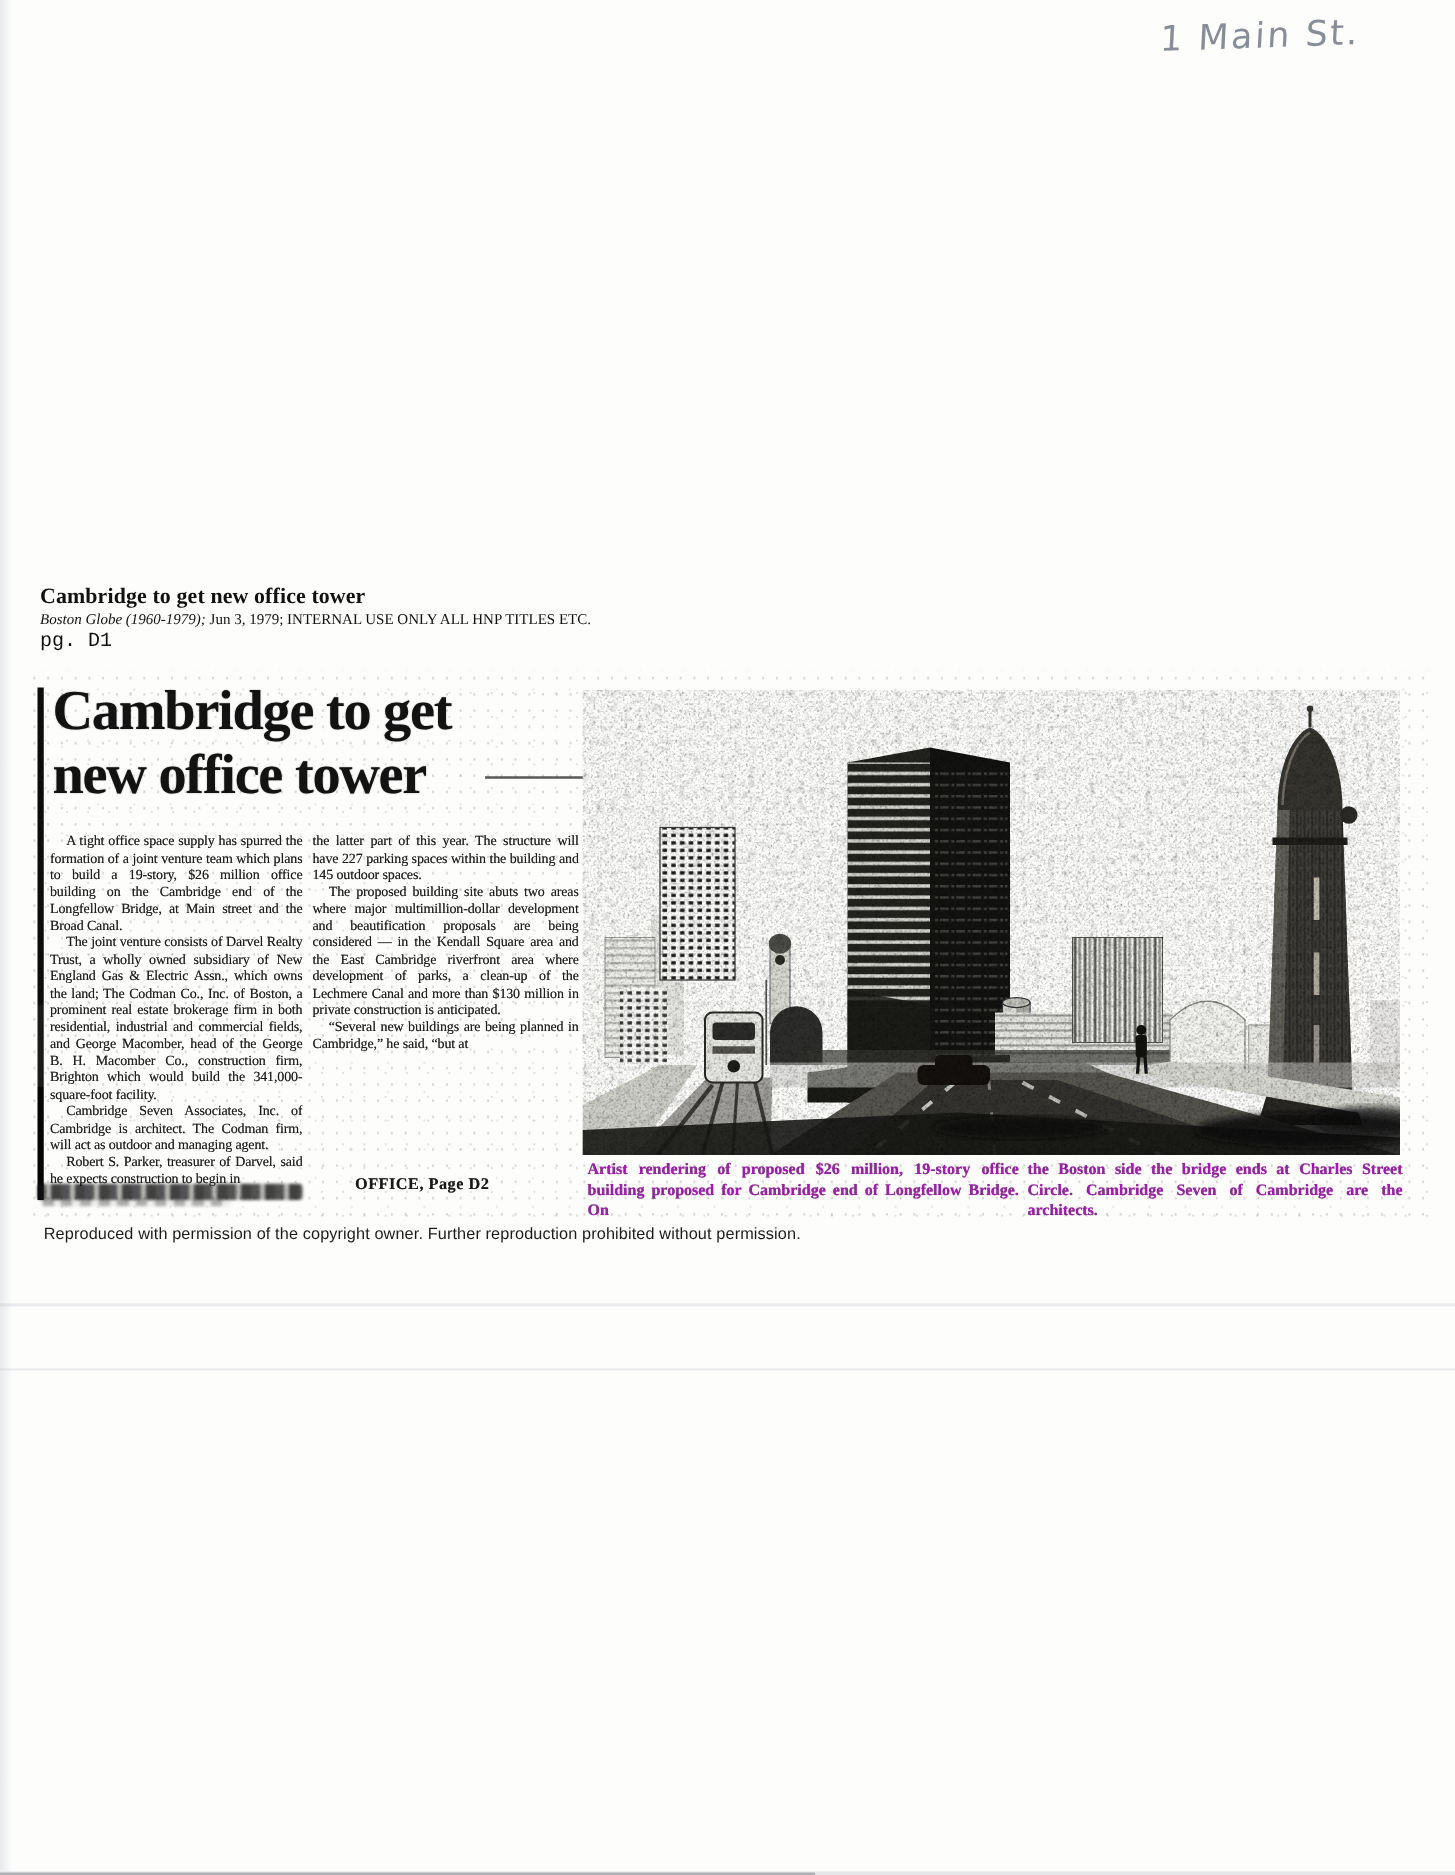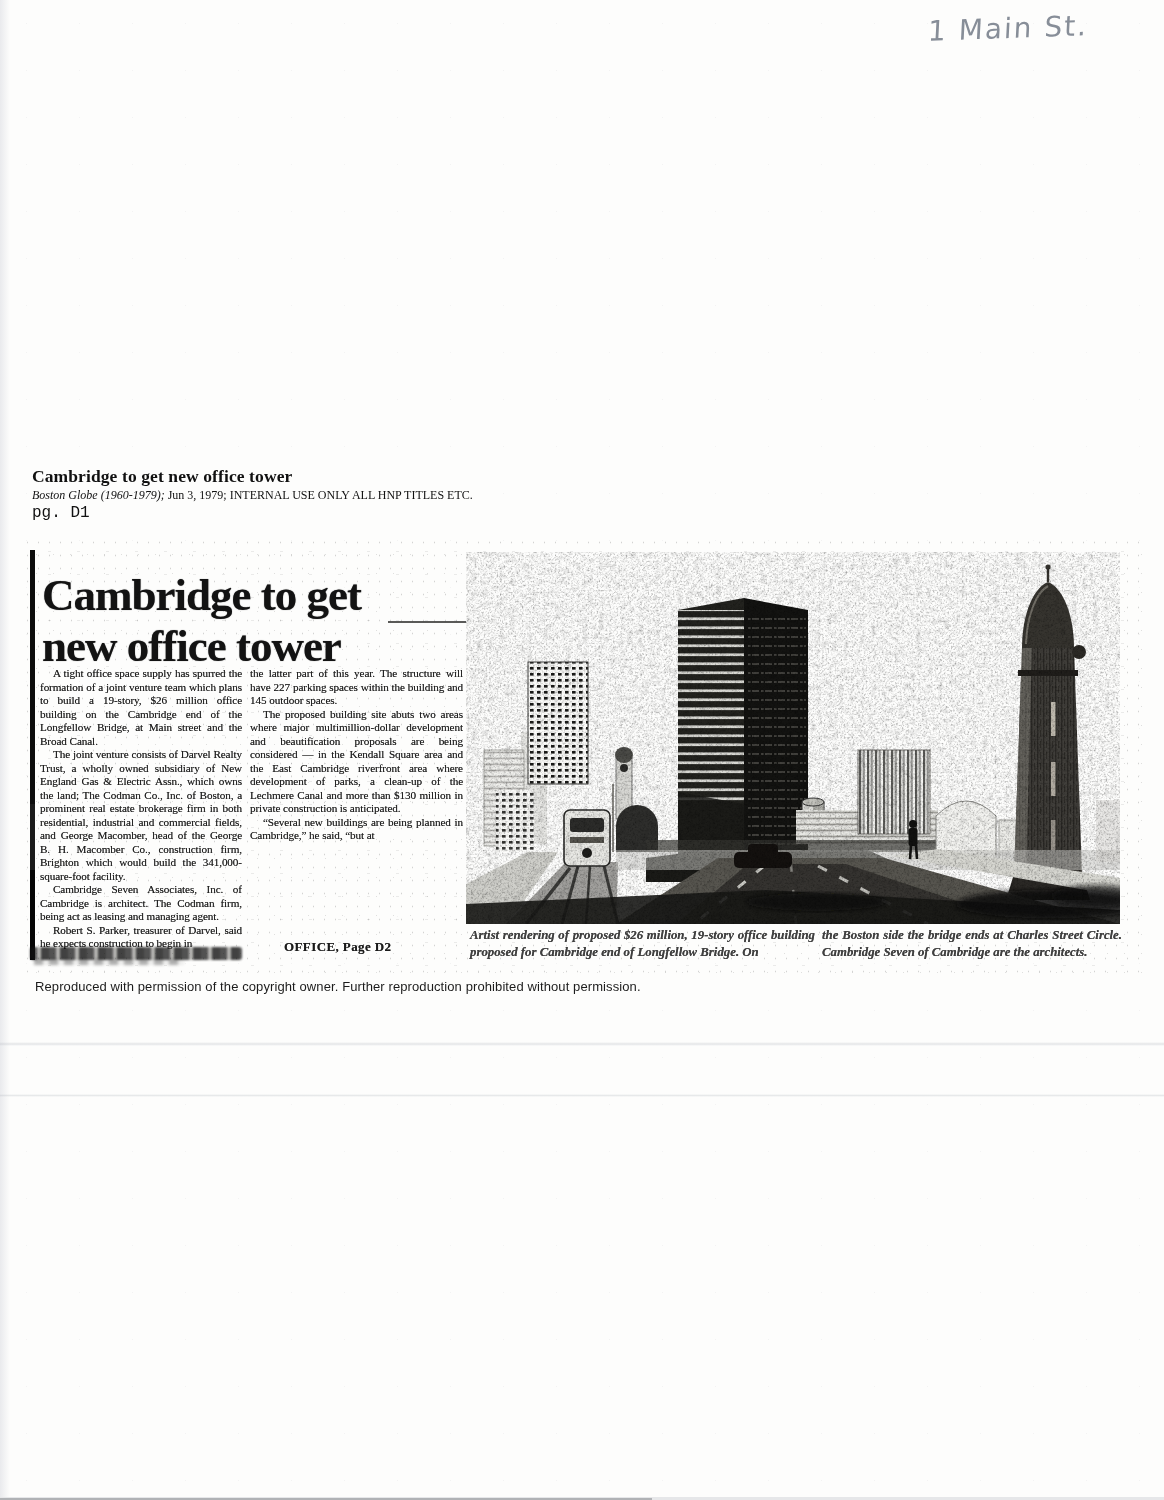--- a/index.html
+++ b/index.html
@@ -28,21 +28,21 @@
   .citation{position:absolute;left:32px;top:466px;color:#111;}
   .citation .title{font-size:17.5px;font-weight:700;letter-spacing:.1px;}
   .citation .src-line{font-size:12px;margin-top:1px;}
   .citation .src-italic{font-style:italic;}
   .citation .pageref{font-size:16px;margin-top:1px;font-family:Liberation Mono, monospace;}
 
   .clip-rule{position:absolute;left:30px;top:550px;width:5px;height:410px;
     background:linear-gradient(to bottom,#0c0c0c 0 62%,#1a1a1a 62% 78%,#050505 78% 100%);}
   .headline{position:absolute;left:42px;top:543px;
     font-size:45px;font-weight:700;line-height:51px;letter-spacing:-1px;
-    color:#131313;text-shadow:0 0 1px rgba(10,10,10,.55);white-space:nowrap;margin-top:27px;}
+    color:#131313;text-shadow:0 0 1px rgba(10,10,10,.55);white-space:nowrap;}
   .headline-rule{position:absolute;left:388px;top:621px;width:124px;height:2px;background:#5a5a58;}
 
   .col{position:absolute;top:667px;
     font-size:11.2px;line-height:13.5px;letter-spacing:-.1px;
     text-align:justify;color:#1f1f1f;text-shadow:0 0 .5px rgba(35,35,35,.7);}
   .col p{margin:0;text-indent:13px;}
   .col p.noindent{text-indent:0;}
   .col-left{left:40px;width:202px;height:308px;overflow:hidden;}
   .col-right{left:250px;width:213px;height:282px;overflow:hidden;}
   .jump-line{position:absolute;left:256px;top:939px;
@@ -54,21 +54,21 @@
     filter:blur(1.1px);border-radius:3px;opacity:.85;}
   .smudge2{position:absolute;left:34px;top:959px;width:150px;height:6px;
     background:repeating-linear-gradient(90deg,rgba(30,30,30,.5) 0 9px,rgba(30,30,30,.1) 9px 15px);
     filter:blur(1.4px);opacity:.7;}
 
   .photo{position:absolute;left:466px;top:552px;width:654px;height:372px;}
   .photo svg{display:block;}
 
   .caption{position:absolute;top:927px;
     font-size:12.8px;font-weight:700;line-height:16.5px;
-    text-align:justify;color:#404040;text-shadow:0 0 .6px rgba(20,20,20,.7);font-style:italic;}
+    text-align:justify;color:#a21caf;text-shadow:0 0 .6px rgba(20,20,20,.7);}
   .caption-left{left:470px;width:345px;}
   .caption-right{left:822px;width:300px;}
 
   .footer-notice{position:absolute;left:35px;top:979px;
     font-family:"Liberation Sans","DejaVu Sans",sans-serif;
     font-size:13px;color:#1c1c1c;letter-spacing:.1px;}
 
   .noise-overlay{position:absolute;left:22px;top:536px;width:1122px;height:442px;
     pointer-events:none;opacity:.55;
     background-image:
@@ -101,21 +101,21 @@
 
 <div class="headline">
   <div>Cambridge to get</div>
   <div>new office tower</div>
 </div>
 <div class="headline-rule"></div>
 
 <div class="col col-left">
   <p>A tight office space supply has spurred the formation of a joint venture team which plans to build a 19-story, $26 million office building on the Cambridge end of the Longfellow Bridge, at Main street and the Broad Canal.</p>
   <p>The joint venture consists of Darvel Realty Trust, a wholly owned subsidiary of New England Gas &amp; Electric Assn., which owns the land; The Codman Co., Inc. of Boston, a prominent real estate brokerage firm in both residential, industrial and commercial fields, and George Macomber, head of the George B. H. Macomber Co., construction firm, Brighton which would build the 341,000-square-foot facility.</p>
-  <p>Cambridge Seven Associates, Inc. of Cambridge is architect. The Codman firm, being act as leasing and managing agent.</p>
+  <p>Cambridge Seven Associates, Inc. of Cambridge is architect. The Codman firm, will act as outdoor and managing agent.</p>
   <p>Robert S. Parker, treasurer of Darvel, said he expects construction to begin in</p>
 </div>
 
 <div class="col col-right">
   <p class="noindent">the latter part of this year. The structure will have 227 parking spaces within the building and 145 outdoor spaces.</p>
   <p>The proposed building site abuts two areas where major multimillion-dollar development and beautification proposals are being considered — in the Kendall Square area and the East Cambridge riverfront area where development of parks, a clean-up of the Lechmere Canal and more than $130 million in private construction is anticipated.</p>
   <p>“Several new buildings are being planned in Cambridge,” he said, “but at</p>
 </div>
 <div class="jump-line">OFFICE, Page D2</div>
 

